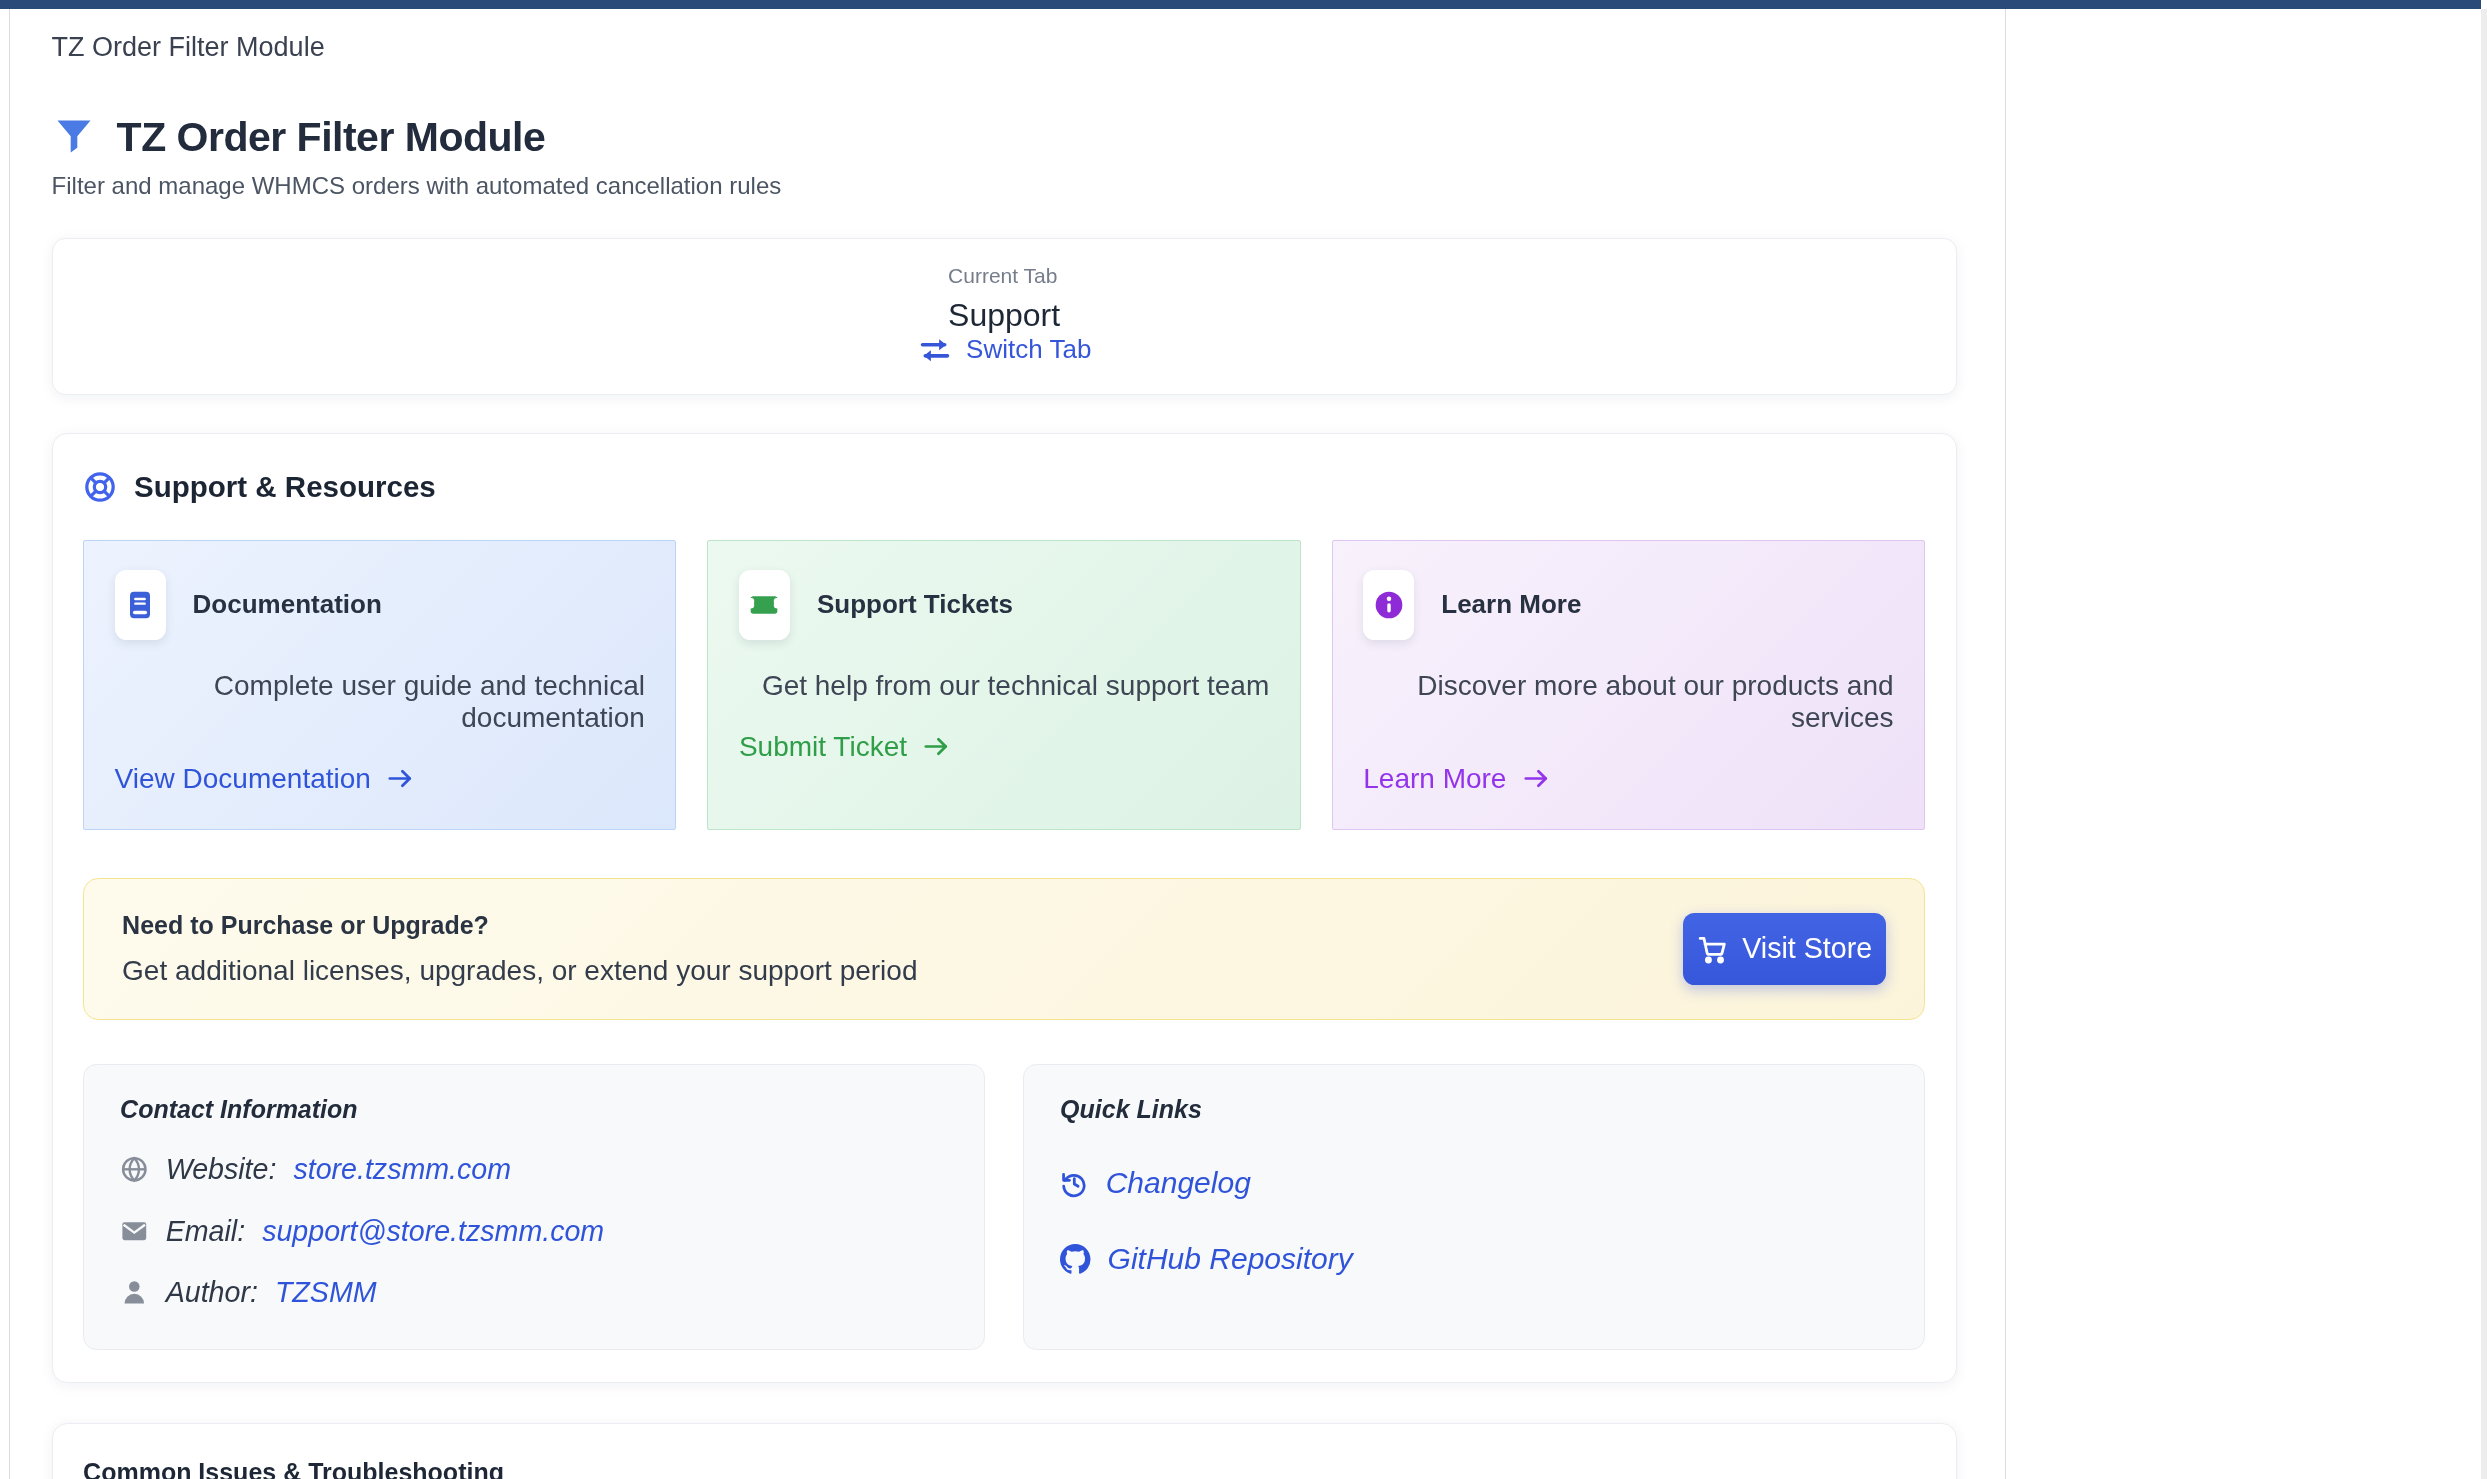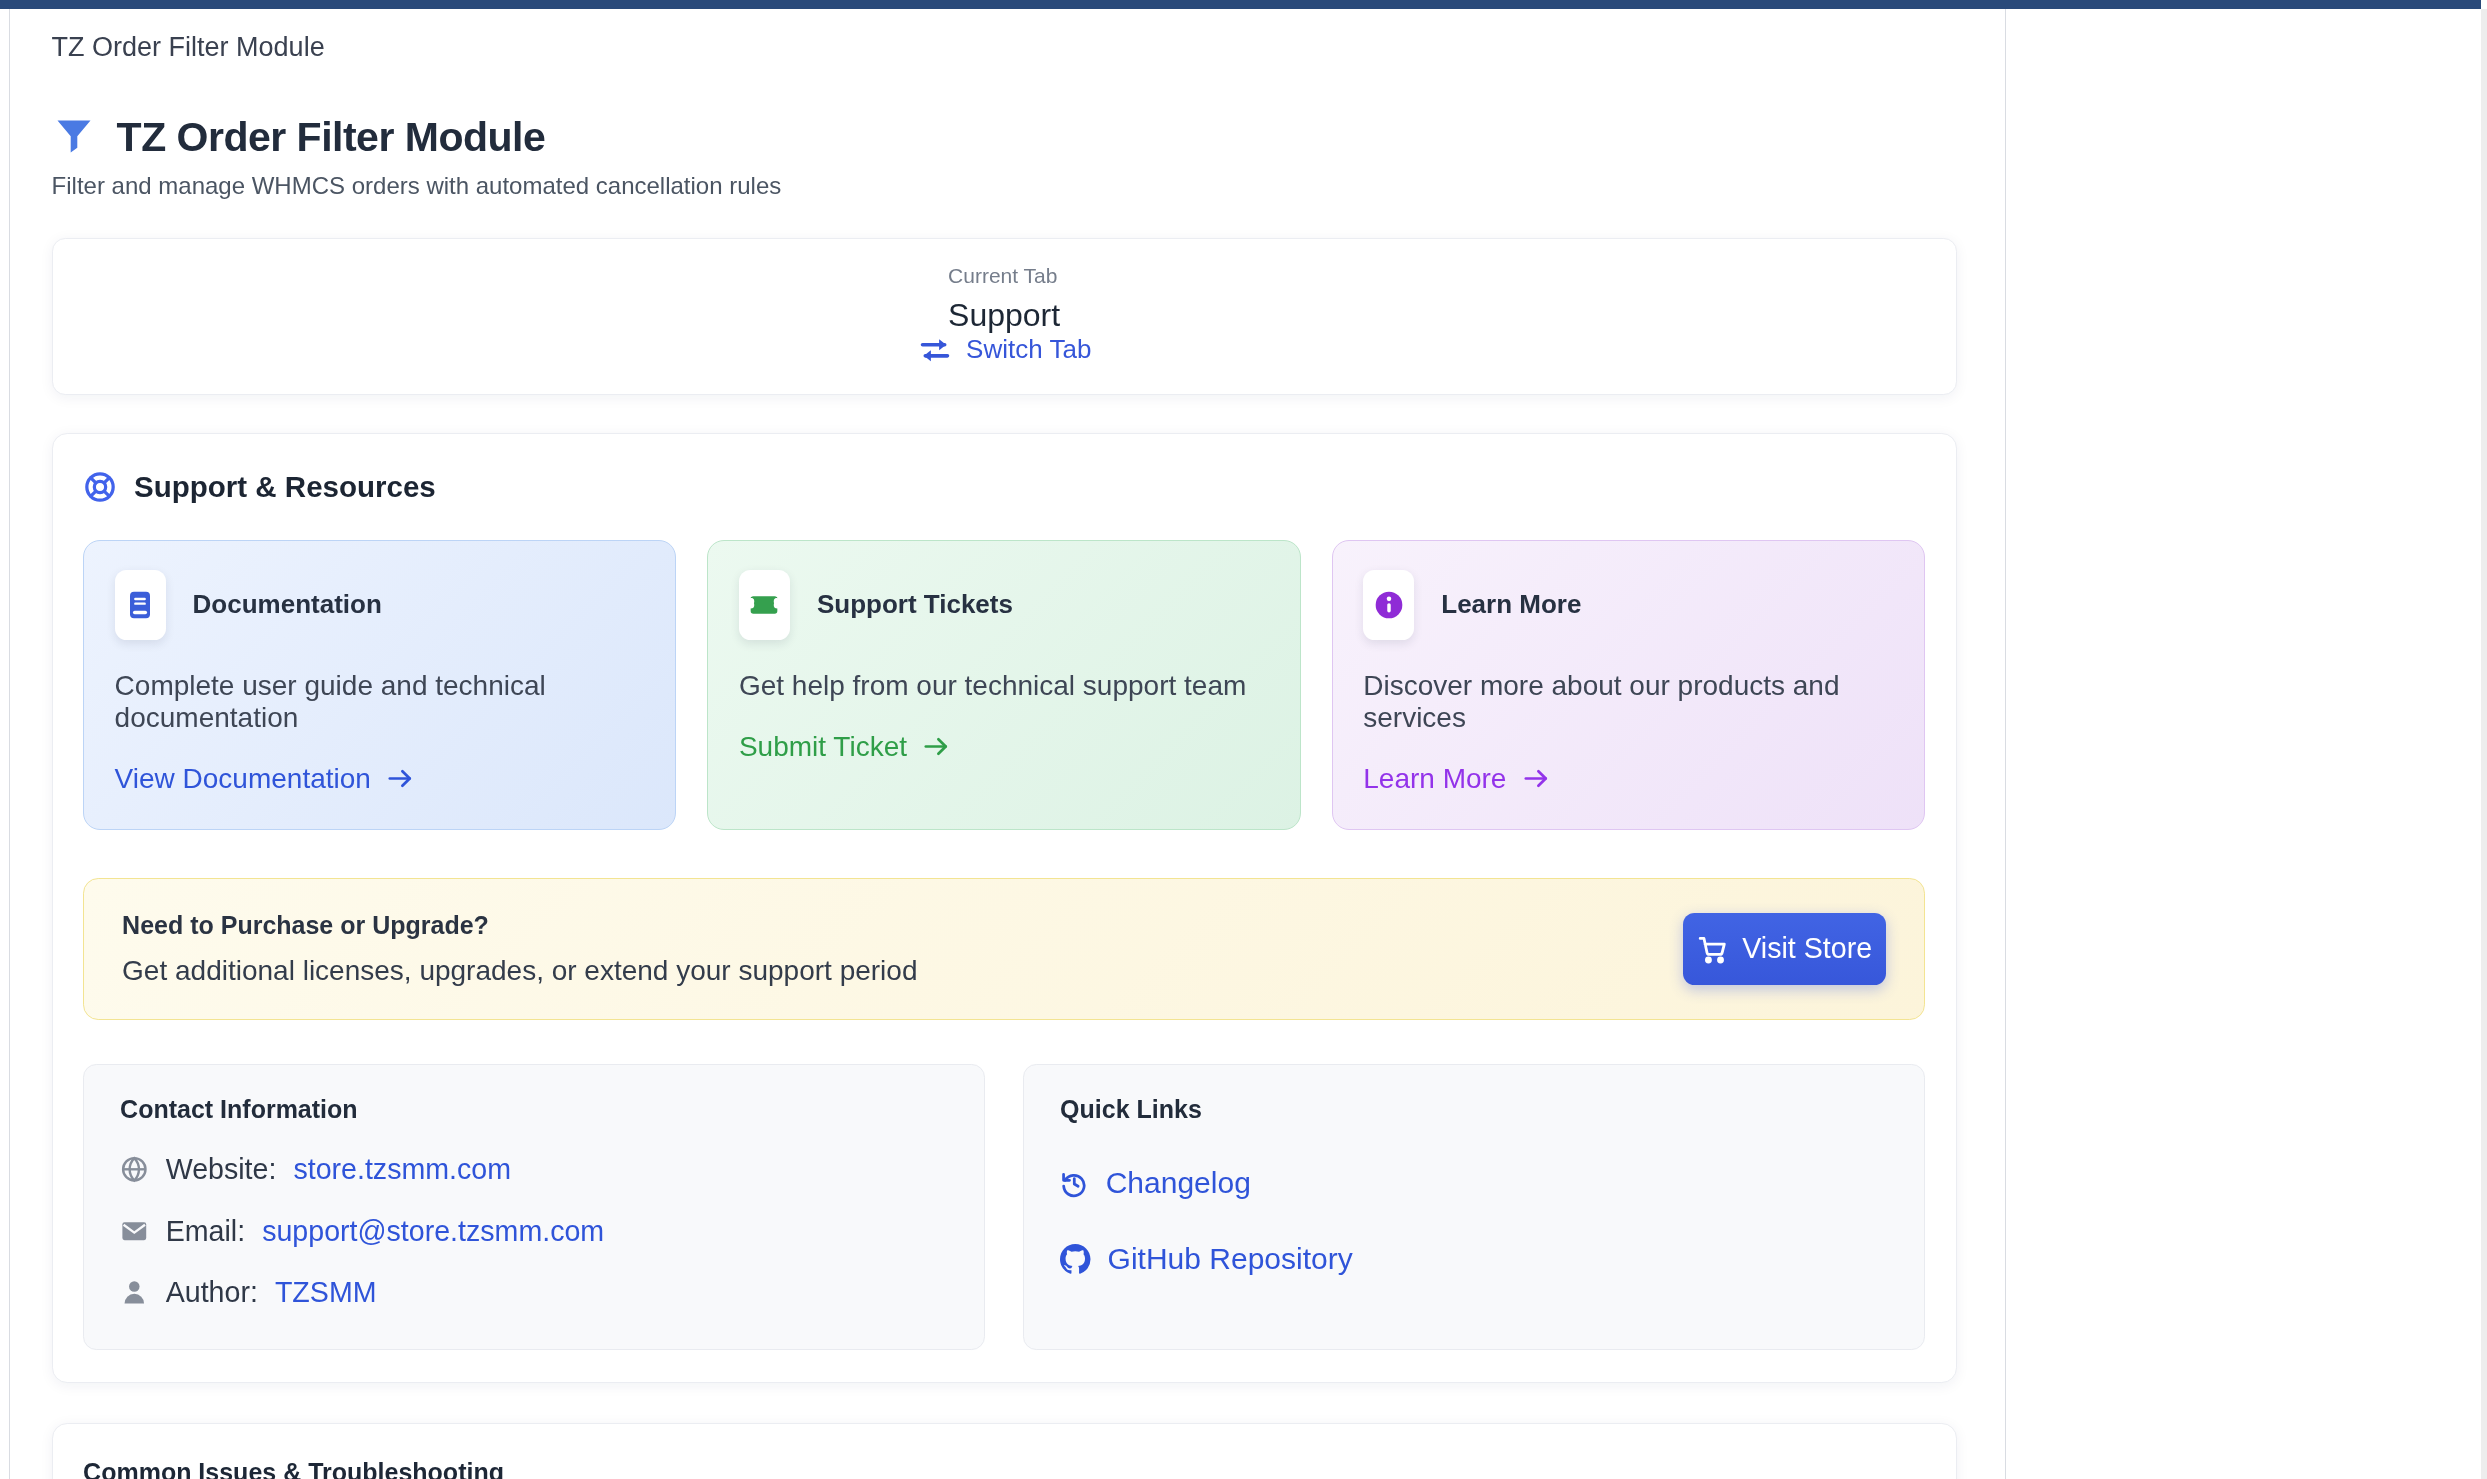--- a/index.html
+++ b/index.html
@@ -27,21 +27,21 @@
   .ct-label { font-size:21px; color:#757d8b; }
   .ct-value { margin-top:9.5px; font-size:32px; color:#1d2735; }
   .switch-link { display:flex; align-items:center; gap:13.3px; color:#3656d9;
                  font-size:26px; font-weight:500; cursor:pointer; text-decoration:none; }
 
   .support-card { margin-top:38px; padding:36px 30.5px 32px 30.5px; }
   .section-head { display:flex; align-items:center; gap:17px; }
   .section-head h2 { font-size:29.5px; font-weight:700; color:#1c2533; }
 
   .res-grid { margin-top:36px; display:grid; grid-template-columns:repeat(3,1fr); gap:31px; }
-  .res-card { border-radius:17px; border:1px solid; padding:28.6px 30.5px 34px 30.5px; min-height:249px; }
+  .res-card { border-radius:2px; border:1px solid; padding:28.6px 30.5px 34px 30.5px; min-height:249px;text-align:right; }
   .res-blue   { background:linear-gradient(135deg,#edf3fe 0%,#dbe7fb 100%); border-color:#bcd4f6; }
   .res-green  { background:linear-gradient(135deg,#ecf9f0 0%,#dcf2e4 100%); border-color:#bce5c9; }
   .res-purple { background:linear-gradient(135deg,#f8f2fc 0%,#eee1f8 100%); border-color:#dfc6f2; }
   .res-head { display:flex; align-items:center; gap:27px; }
   .icon-box { width:51px; height:70px; background:#fff; border-radius:11.4px; flex:none;
               display:flex; align-items:center; justify-content:center;
               box-shadow:0 3.8px 9.5px rgba(30,40,70,0.10); }
   .res-title { font-size:26px; font-weight:700; color:#273142; }
   .res-desc { margin-top:30.5px; font-size:28px; color:#3e4655; }
   .res-link { margin-top:28.6px; font-size:28px; font-weight:500; display:flex; align-items:center;
@@ -53,21 +53,21 @@
   .purchase-banner { margin-top:48px; border-radius:15.2px; border:1px solid #f3e492;
                      background:linear-gradient(135deg,#fefbed 0%,#fcf4da 100%);
                      padding:32px 38px; display:flex; justify-content:space-between; align-items:center;gap:36px; }
   .pb-title { font-size:25px; font-weight:700; color:#2a3342; }
   .pb-desc { margin-top:15.2px; font-size:28px; color:#333c4b; }
   .store-btn { background:linear-gradient(180deg,#4164e4,#3757da); color:#fff; border:none;
                border-radius:11.4px; height:72px; padding:0 14px; display:flex; align-items:center;
                gap:15.2px; font-size:28.6px; font-weight:500; font-family:inherit; cursor:pointer;
                box-shadow:0 4.8px 13.3px rgba(60,92,224,0.30); }
 
-  .panel-grid { margin-top:44px; display:grid; grid-template-columns:1fr 1fr; gap:38px; }
+  .panel-grid { margin-top:44px; display:grid; grid-template-columns:1fr 1fr; gap:38px;font-style:italic; }
   .panel { background:#f8f9fb; border:1px solid #e9ebf0; border-radius:13.3px; padding:30.5px 36px 40px 36px; }
   .panel-title { font-size:25px; font-weight:700; color:#222c3b; }
   .info-row { margin-top:28.6px; display:flex; align-items:center; gap:17px; font-size:28.6px; color:#2f3847; }
   .info-row a, .q-link a { color:#2f54d9; text-decoration:none; cursor:pointer; }
   .q-link { margin-top:42px; display:flex; align-items:center; gap:17px; font-size:30px; }
 
   .issues-card { margin-top:40px; padding:34px 30.5px 38px 30.5px; }
   .issues-title { font-size:25px; font-weight:700; color:#1d2736; }
   .issue { margin-top:27px; border-radius:5.7px; padding:13.3px 28.6px 15.2px 28.6px; }
   .issue-blue  { background:#e9eefa; border-left:8.6px solid #4064e8; }

